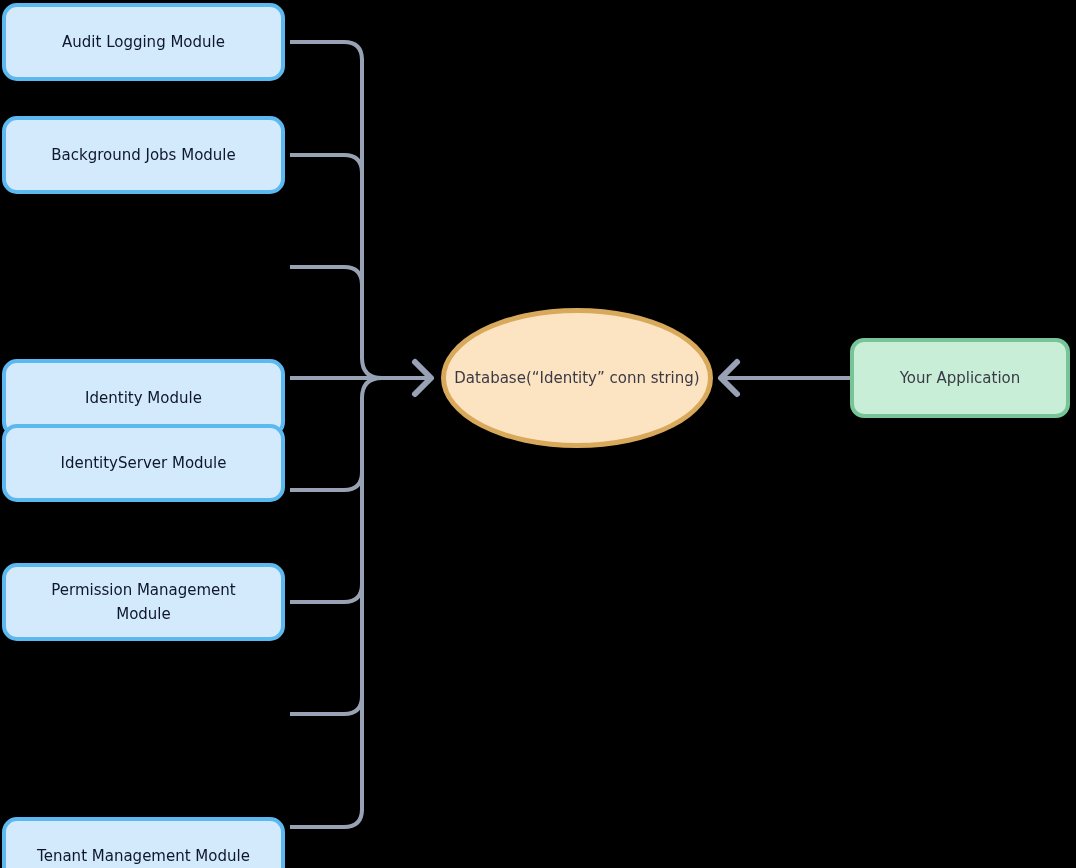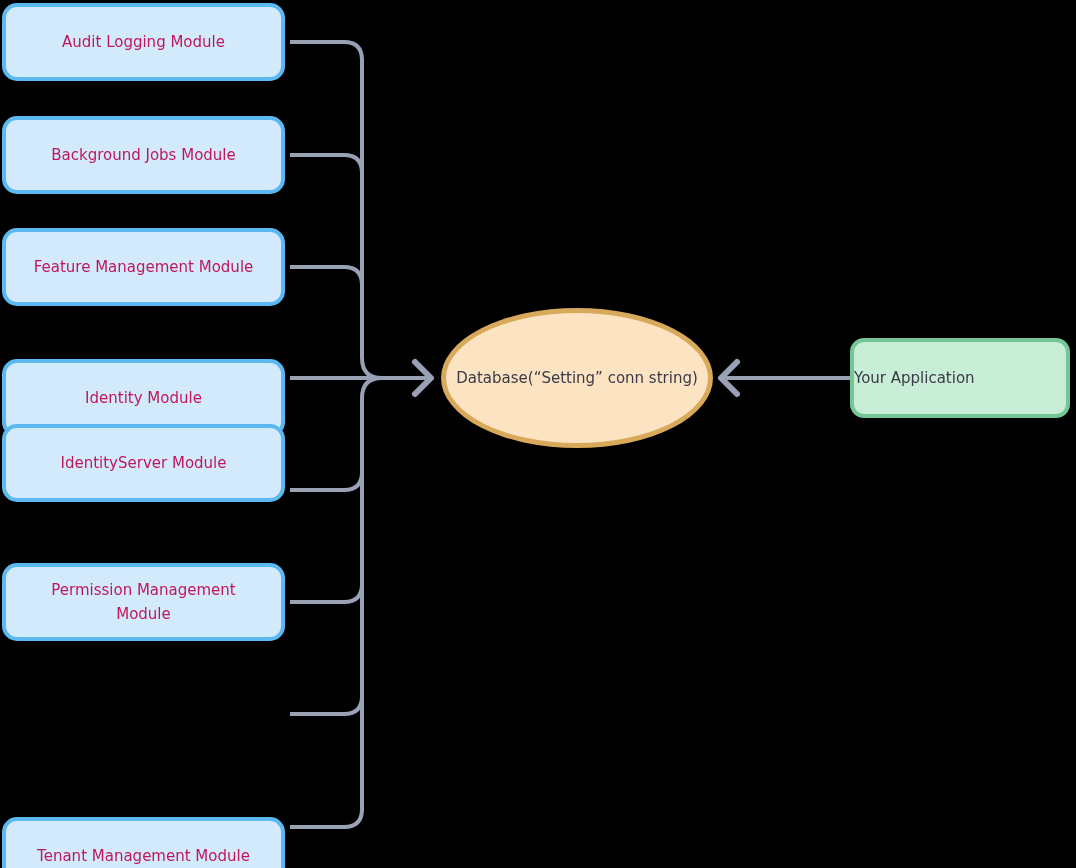--- a/index.html
+++ b/index.html
@@ -30,21 +30,21 @@
     height: 78px;
     box-sizing: border-box;
     background: #d2eafc;
     border: 4px solid #5bb8f1;
     border-radius: 15px;
     display: flex;
     align-items: center;
     justify-content: center;
     text-align: center;
     padding: 0 18px;
-    color: #be185d;
+    color: #0f172a;
     font-size: 15px;
     font-weight: 500;
     line-height: 24px;
     z-index: 2;
   }
   .db-ellipse {
     position: absolute;
     left: 441px;
     top: 308px;
     width: 272px;
@@ -69,21 +69,21 @@
     left: 850px;
     top: 338px;
     width: 220px;
     height: 80px;
     box-sizing: border-box;
     background: #c9eed7;
     border: 4px solid #76c597;
     border-radius: 14px;
     display: flex;
     align-items: center;
-    justify-content: flex-start;
+    justify-content: center;
     text-align: center;
     color: #3a3a46;
     font-size: 15px;
     font-weight: 500;
     z-index: 2;
   }
 </style>
 </head>
 <body>
 
@@ -110,38 +110,35 @@
 
     <path d="M 737 362 L 721 378 L 737 394" stroke="#99a2b4" stroke-width="6" stroke-linecap="round" stroke-linejoin="round"></path>
   </svg>
 
   <div class="module-box" style="top:3px">
     <span>Audit Logging Module</span>
   </div>
   <div class="module-box" style="top:116px">
     <span>Background Jobs Module</span>
   </div>
-  <div class="module-box" style="top:228px">
-    <span>Feature Management Module</span>
-  </div>
   <div class="module-box" style="top:359px">
     <span>Identity Module</span>
   </div>
   <div class="module-box" style="top:424px">
     <span>IdentityServer Module</span>
   </div>
   <div class="module-box" style="top:563px">
     <span>Permission Management Module</span>
   </div>
   <div class="module-box" style="top:817px">
     <span>Tenant Management Module</span>
   </div>
 
   <div class="db-ellipse">
     <span>Database</span>
-    <span>(“Setting” conn string)</span>
+    <span>(“Identity” conn string)</span>
   </div>
 
   <div class="app-box">
     <span>Your Application</span>
   </div>
 
 </div>
 
 </body></html>

